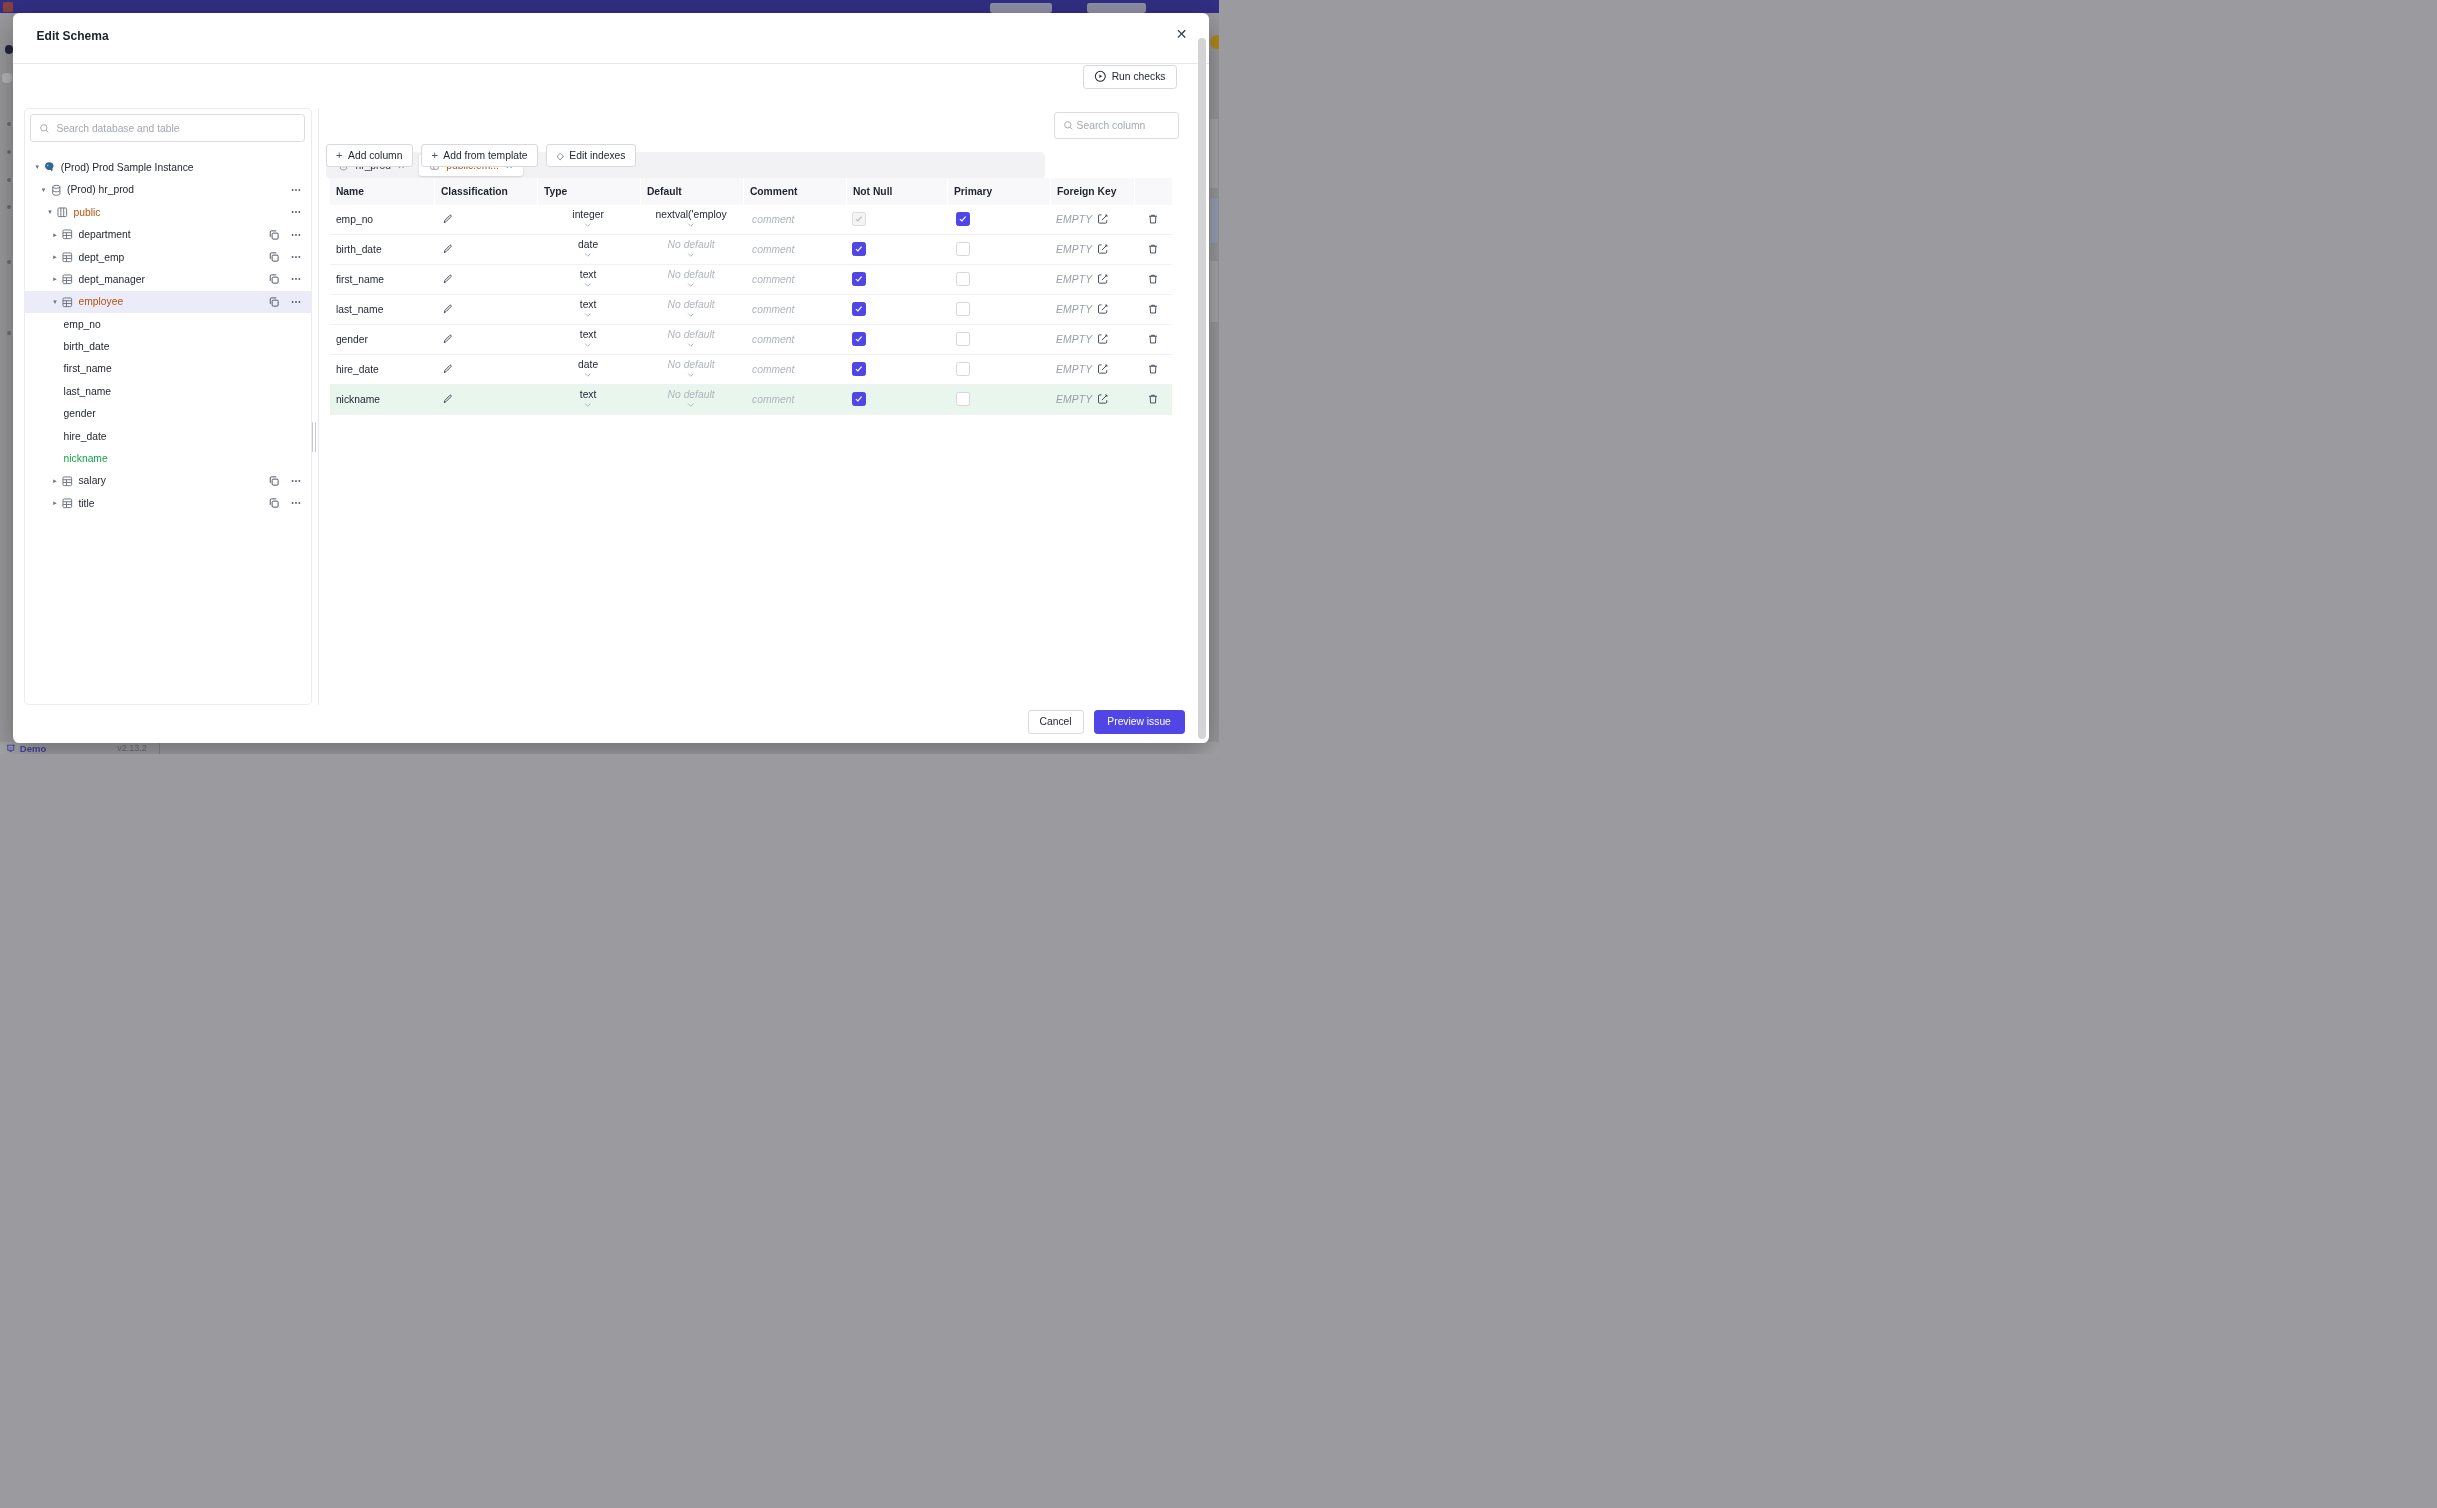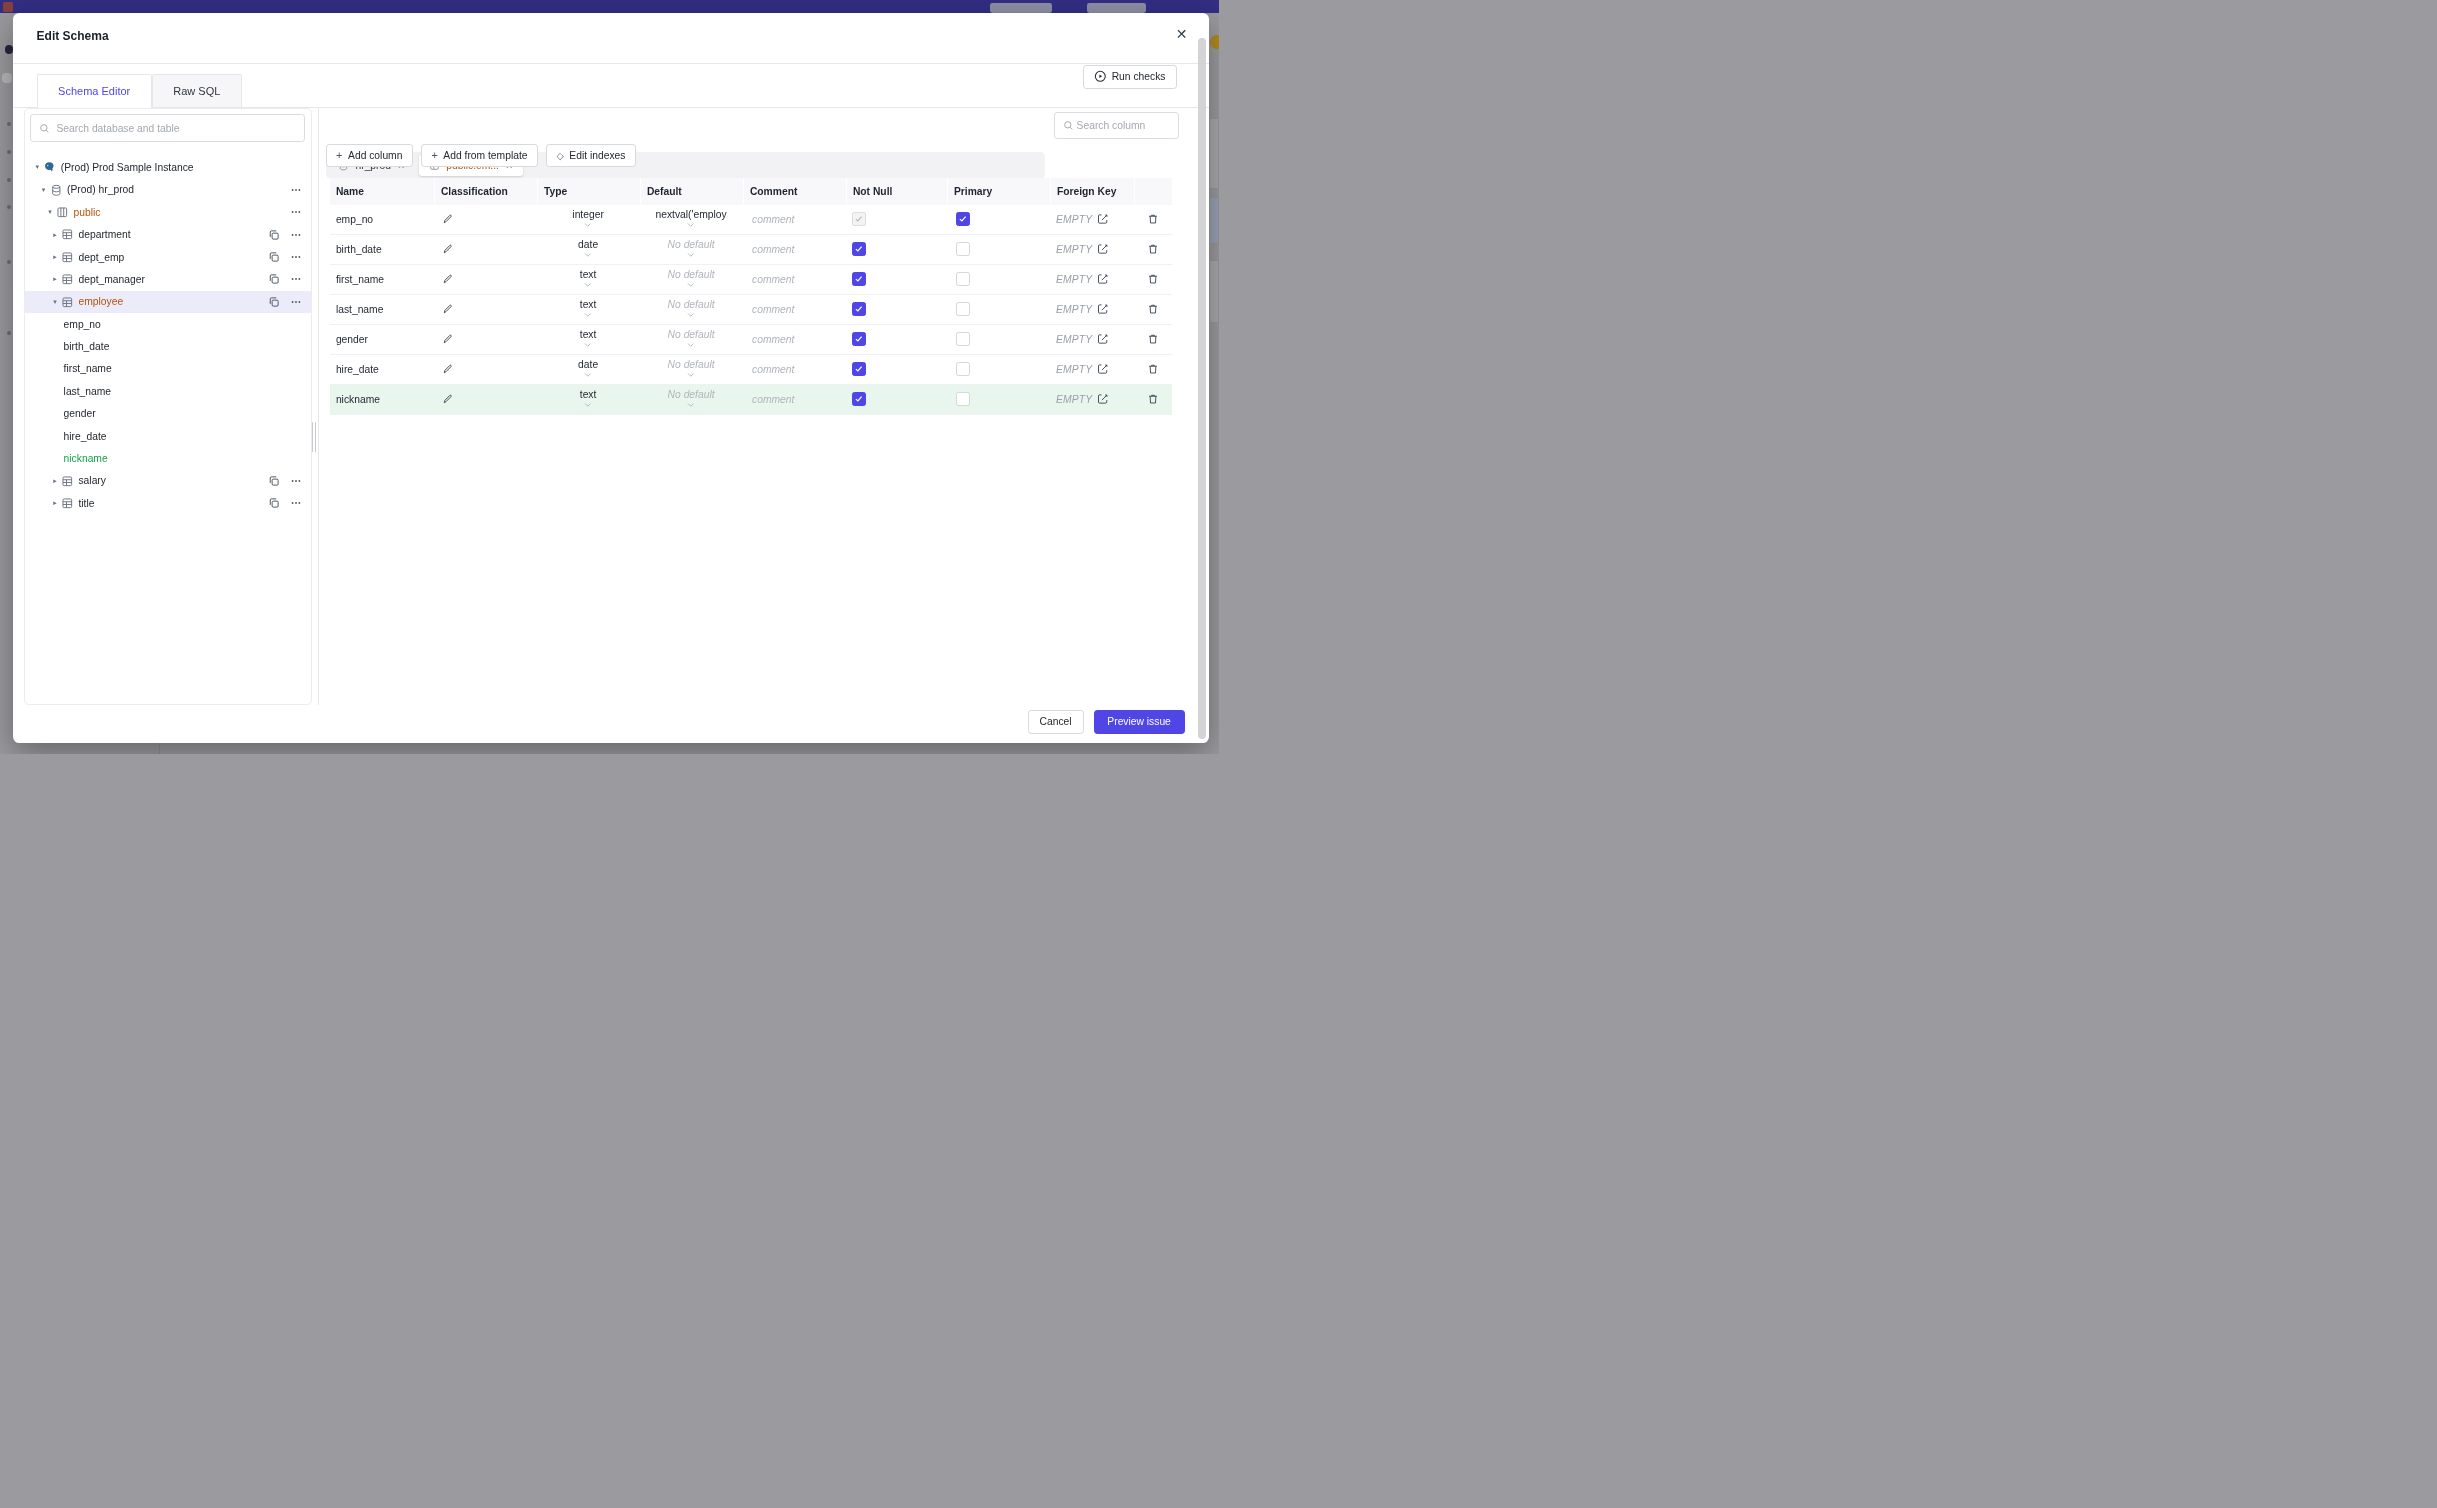--- a/index.html
+++ b/index.html
@@ -112,31 +112,37 @@
   <div class="bg-left-dot" style="top:122px"></div>
   <div class="bg-left-dot" style="top:150px"></div>
   <div class="bg-left-dot" style="top:178px"></div>
   <div class="bg-left-dot" style="top:205px"></div>
   <div class="bg-left-dot" style="top:260px"></div>
   <div class="bg-left-dot" style="top:331px"></div>
   <div class="bg-right-avatar"></div>
   <div class="bg-right-frag" style="top:118px;height:71px;"></div>
   <div class="bg-right-frag" style="top:197px;height:47px;background:#9aa2b5;"></div>
   <div class="bg-right-frag" style="top:260px;height:63px;"></div>
+  <div class="bg-bottom">
+    <span class="bg-demo">
+      <svg width="9.5" height="9.5" viewBox="0 0 16 16">
+          <path d="M1.5 2h13M3 2v8.5h10V2M6 13l2-2.5 2 2.5M8 10.5V13" stroke="#4b44ae" stroke-width="1.6" fill="none"></path>
+          <path d="M5.5 6.5h1M7.5 6.5h1M9.5 6.5h1" stroke="#4b44ae" stroke-width="1.6"></path>
+        </svg>
+      <span>Demo</span>
+    </span>
+    <span class="bg-version">v2.13.2</span>
+  </div>
   <div class="bg-vdiv"></div>
 
   <div class="modal">
     <div class="m-title">Edit Schema</div>
     <div class="m-close">✕</div>
     <div class="m-hdiv"></div>
 
-    <div class="m-tabsrow">
-      <div class="m-tab active">Schema Editor</div>
-      <div class="m-tab inactive">Raw SQL</div>
-    </div>
 
     <div class="run-checks">
       <svg width="12.6" height="12.6" viewBox="0 0 16 16">
         <circle cx="8" cy="8" r="6.3" stroke="#24292f" stroke-width="1.3" fill="none"></circle>
         <path d="M6.8 5.7 L10.3 8 L6.8 10.3 Z" fill="#24292f"></path>
       </svg>
       <span>Run checks</span>
     </div>
 
     <div class="side-panel">

